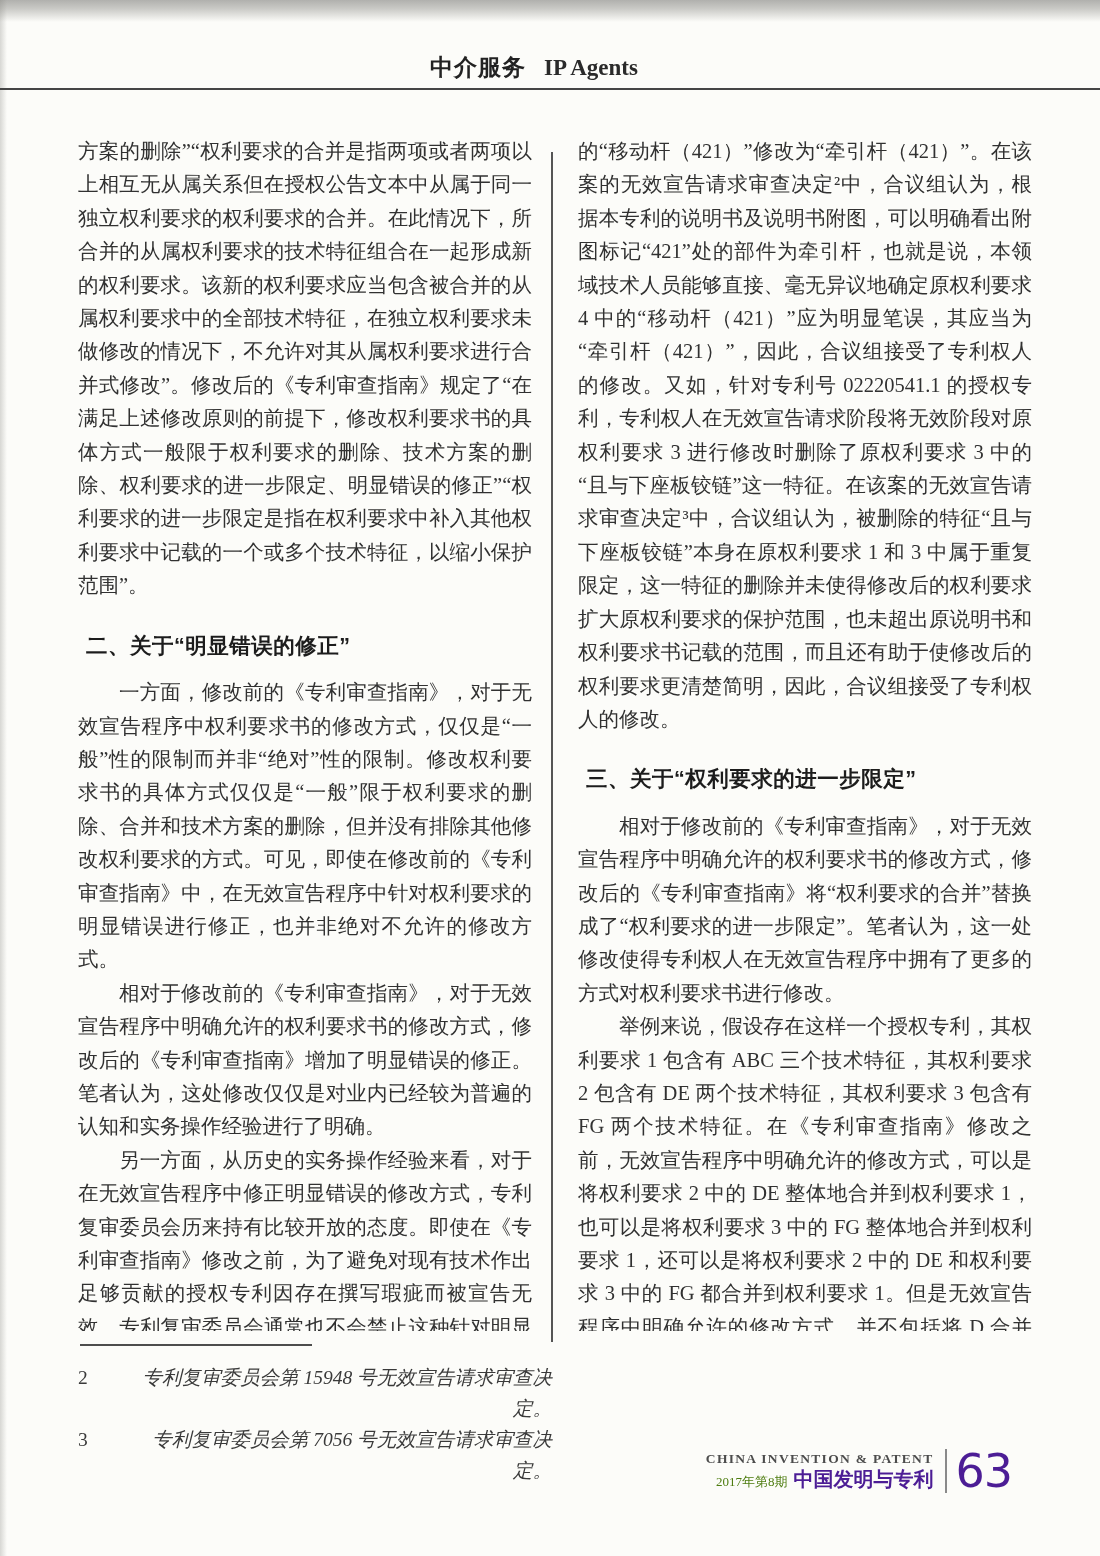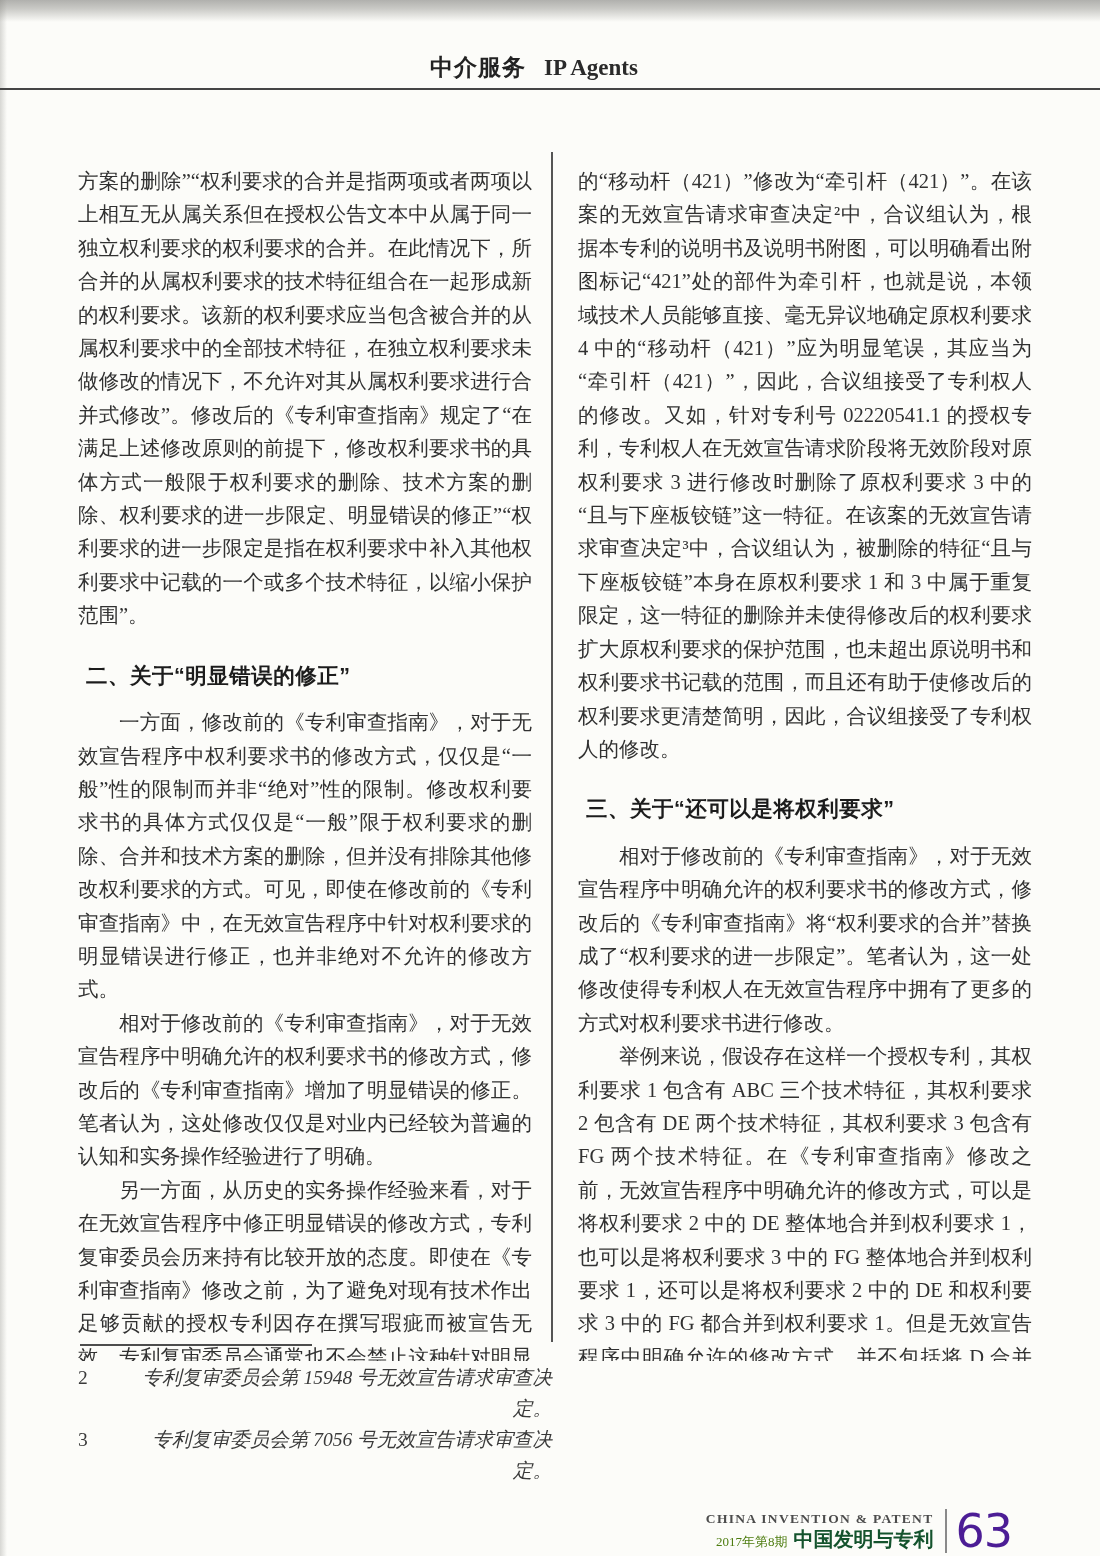--- a/index.html
+++ b/index.html
@@ -32,21 +32,21 @@
   }
   .header .en{
     font-family:"Liberation Serif","DejaVu Serif",serif;
     font-weight:bold;font-size:23px;color:#2a2a2a;margin-left:18px;
   }
   .header-rule{
     position:absolute;top:88px;left:0;width:1100px;height:2px;background:#454545;
   }
   
   .col{
-    position:absolute;top:165px;width:454px;height:1196px;overflow:hidden;
+    position:absolute;top:135px;width:454px;height:1196px;overflow:hidden;
     font-size:20.5px;line-height:33.4px;text-align:justify;color:#313131;
   }
   .col-left{left:78px;}
   .col-right{left:578px;}
   .col p{margin:0;text-indent:2em;}
   .col p.noindent{text-indent:0;}
   .col h2{
     font-family:"Liberation Sans","DejaVu Sans",sans-serif;
     font-size:21.5px;font-weight:bold;color:#1c1c1c;
     margin:27px 0 13px 8px;text-indent:0;letter-spacing:.5px;text-align:left;
@@ -58,33 +58,33 @@
   .footnotes{position:absolute;left:78px;top:1344px;width:474px;}
   .fn-rule{width:232px;height:2px;background:#4d4d4d;margin:0 0 16px 2px;}
   .fn{
     display:flex;align-items:flex-start;
     font-size:19.5px;line-height:31px;color:#3a3a3a;
   }
   .fn .fn-num{flex:none;width:48px;font-style:normal;}
   .fn .fn-text{font-style:italic;text-align:right;}
   
   .footer{
-    position:absolute;top:1508px;right:88px;
+    position:absolute;top:1448px;right:88px;
     display:flex;align-items:center;
   }
   .footer-text{text-align:right;line-height:1.15;white-space:nowrap;}
   .footer-en{
     font-size:13.5px;letter-spacing:1.3px;color:#4c4c4c;font-weight:bold;
     font-family:"Liberation Serif","DejaVu Serif",serif;
   }
   .footer-cn-line{margin-top:1px;color:#3d3d3d;}
   .footer-issue{font-size:13px;color:#4d7c0f;margin-top:8px;}
   .footer-cn{
     font-size:20px;font-weight:bold;margin-left:6px;
-    font-family:"Liberation Sans","DejaVu Sans",sans-serif;color:#14532d;
+    font-family:"Liberation Sans","DejaVu Sans",sans-serif;color:#4c1d95;
   }
   .footer-bar{width:2px;height:44px;background:#8a8a8a;margin:0 8px 0 12px;}
   .footer-page{
     font-family:"DejaVu Sans","Liberation Sans",sans-serif;
     font-size:46px;color:#4c1d95;letter-spacing:-1px;line-height:1;
   }
 </style>
 </head>
 <body>
 
@@ -101,21 +101,21 @@
   <h2>二、关于“明显错误的修正”</h2>
   <p>一方面，修改前的《专利审查指南》，对于无效宣告程序中权利要求书的修改方式，仅仅是“一般”性的限制而并非“绝对”性的限制。修改权利要求书的具体方式仅仅是“一般”限于权利要求的删除、合并和技术方案的删除，但并没有排除其他修改权利要求的方式。可见，即使在修改前的《专利审查指南》中，在无效宣告程序中针对权利要求的明显错误进行修正，也并非绝对不允许的修改方式。</p>
   <p>相对于修改前的《专利审查指南》，对于无效宣告程序中明确允许的权利要求书的修改方式，修改后的《专利审查指南》增加了明显错误的修正。笔者认为，这处修改仅仅是对业内已经较为普遍的认知和实务操作经验进行了明确。</p>
   <p>另一方面，从历史的实务操作经验来看，对于在无效宣告程序中修正明显错误的修改方式，专利复审委员会历来持有比较开放的态度。即使在《专利审查指南》修改之前，为了避免对现有技术作出足够贡献的授权专利因存在撰写瑕疵而被宣告无效，专利复审委员会通常也不会禁止这种针对明显错误的修改方式。例如，针对专利号 200420090432.8 的授权专利，专利权人在无效宣告请求阶段以笔误为由将权利要求 4 中</p>
 </div>
 
 <div class="divider"></div>
 
 <div class="col col-right">
   <p class="noindent">的“移动杆（421）”修改为“牵引杆（421）”。在该案的无效宣告请求审查决定²中，合议组认为，根据本专利的说明书及说明书附图，可以明确看出附图标记“421”处的部件为牵引杆，也就是说，本领域技术人员能够直接、毫无异议地确定原权利要求 4 中的“移动杆（421）”应为明显笔误，其应当为“牵引杆（421）”，因此，合议组接受了专利权人的修改。又如，针对专利号 02220541.1 的授权专利，专利权人在无效宣告请求阶段将无效阶段对原权利要求 3 进行修改时删除了原权利要求 3 中的“且与下座板铰链”这一特征。在该案的无效宣告请求审查决定³中，合议组认为，被删除的特征“且与下座板铰链”本身在原权利要求 1 和 3 中属于重复限定，这一特征的删除并未使得修改后的权利要求扩大原权利要求的保护范围，也未超出原说明书和权利要求书记载的范围，而且还有助于使修改后的权利要求更清楚简明，因此，合议组接受了专利权人的修改。</p>
-  <h2>三、关于“还可以是将权利要求”</h2>
+  <h2>三、关于“权利要求的进一步限定”</h2>
   <p>相对于修改前的《专利审查指南》，对于无效宣告程序中明确允许的权利要求书的修改方式，修改后的《专利审查指南》将“权利要求的合并”替换成了“权利要求的进一步限定”。笔者认为，这一处修改使得专利权人在无效宣告程序中拥有了更多的方式对权利要求书进行修改。</p>
   <p>举例来说，假设存在这样一个授权专利，其权利要求 1 包含有 ABC 三个技术特征，其权利要求 2 包含有 DE 两个技术特征，其权利要求 3 包含有 FG 两个技术特征。在《专利审查指南》修改之前，无效宣告程序中明确允许的修改方式，可以是将权利要求 2 中的 DE 整体地合并到权利要求 1，也可以是将权利要求 3 中的 FG 整体地合并到权利要求 1，还可以是将权利要求 2 中的 DE 和权利要求 3 中的 FG 都合并到权利要求 1。但是无效宣告程序中明确允许的修改方式，并不包括将 D 合并到权利要求 1 而 E 没有合并到权利要求 1，也不包括将 F 合并到权利要求 1 而 G 没有合并</p>
 </div>
 
 <div class="footnotes">
   <div class="fn-rule"></div>
   <div class="fn">
     <span class="fn-num">2</span>
     <span class="fn-text">专利复审委员会第 15948 号无效宣告请求审查决定。</span>
   </div>

